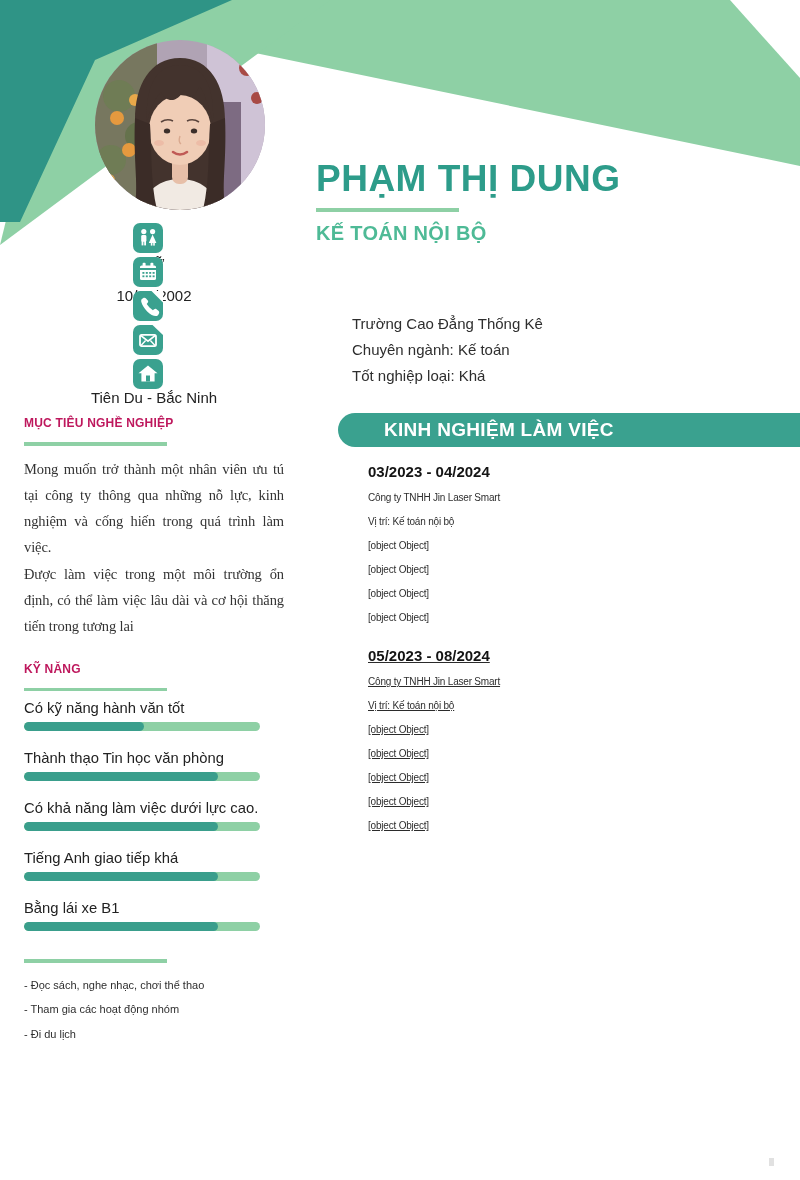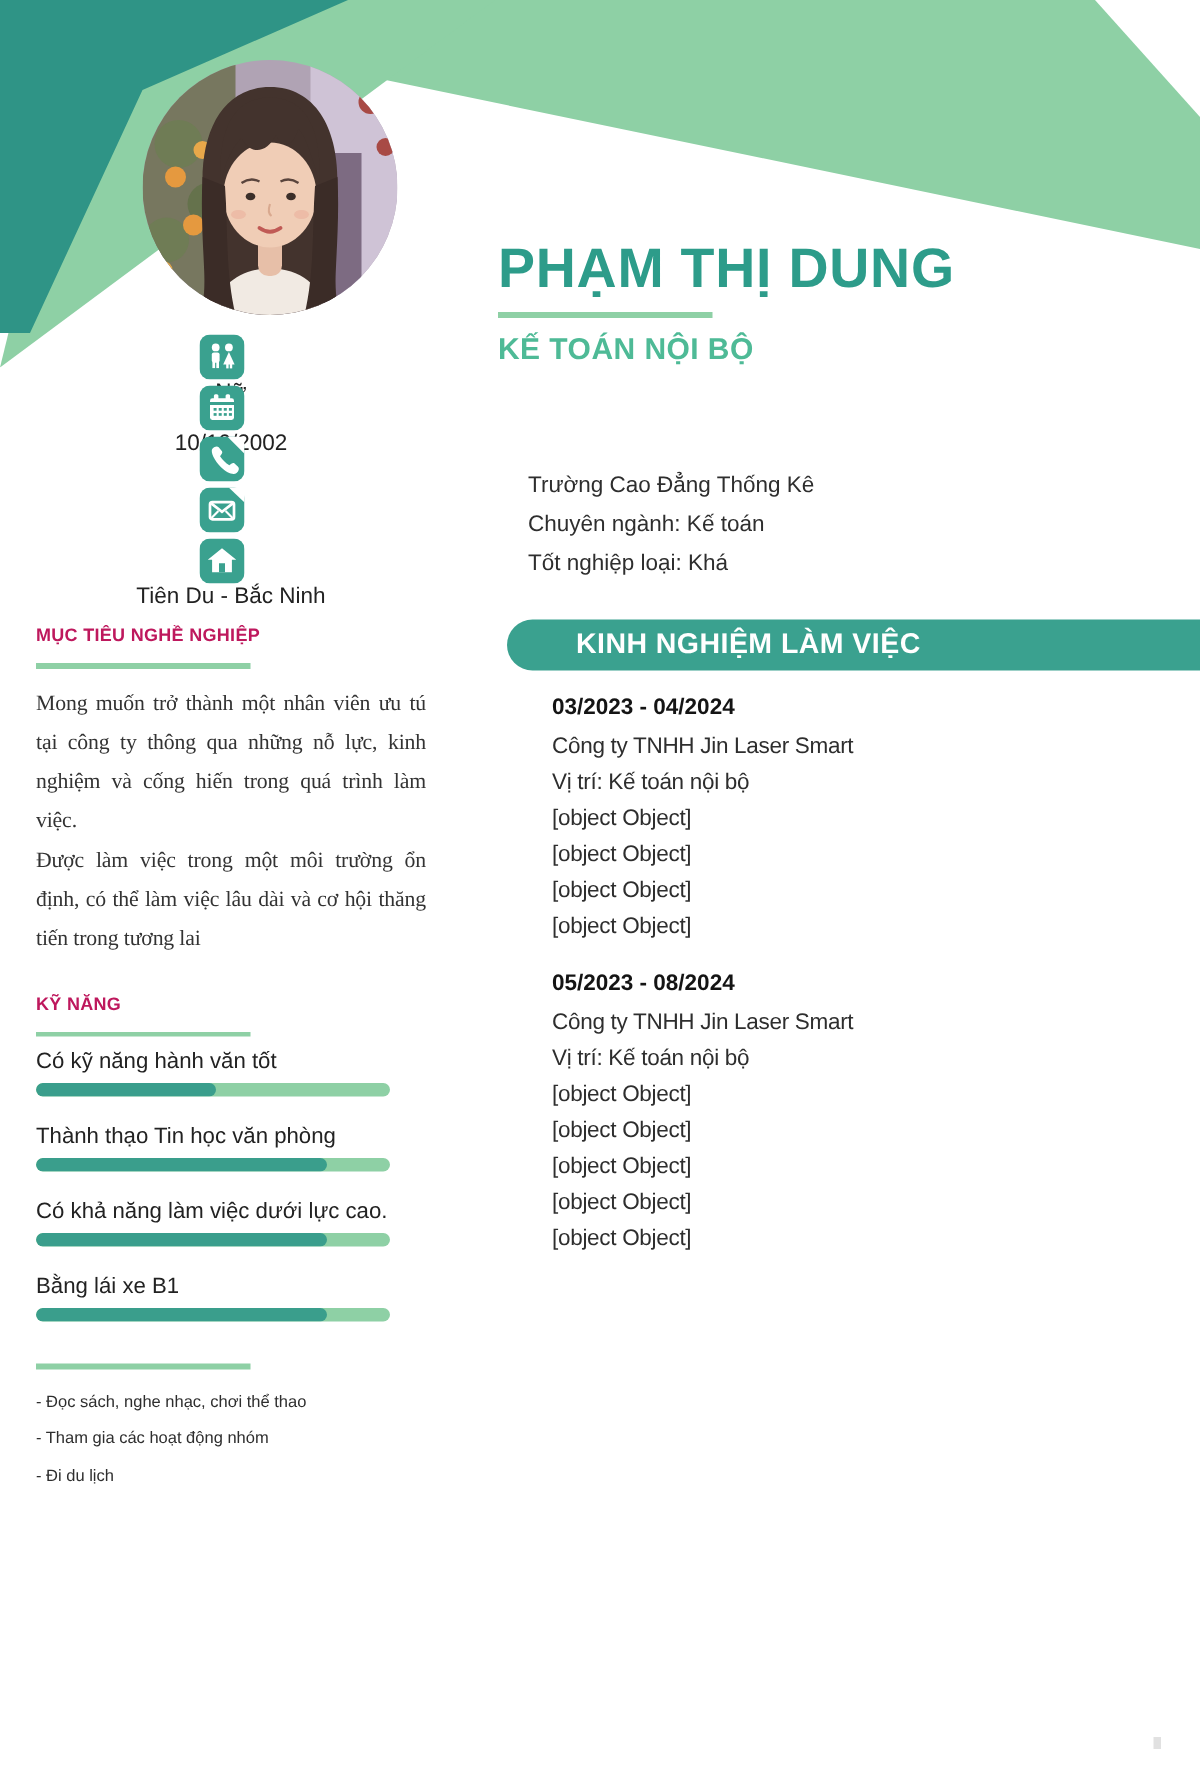--- a/index.html
+++ b/index.html
@@ -10,36 +10,36 @@
   
   .shape{position:absolute;inset:0;pointer-events:none;}
   .green-top{background:#8ed0a5;clip-path:polygon(0 0,730px 0,800px 78px,800px 166px);}
   .green-left{background:#8ed0a5;clip-path:polygon(60px 0,330px 0,0 245px);}
   .teal-left{background:#2f9486;clip-path:polygon(0 0,232px 0,95px 60px,20px 222px,0 222px);}
   
   .photo{position:absolute;left:95px;top:40px;width:170px;height:170px;border-radius:50%;
     overflow:hidden;}
   .photo svg{display:block;width:100%;height:100%;}
   
-  .header{position:absolute;left:332px;top:158px;width:460px;}
+  .header{position:absolute;left:316px;top:158px;width:460px;}
   .name{margin:0;font-size:37px;line-height:42px;font-weight:bold;color:#2d9c8a;letter-spacing:.5px;}
   .name-underline{width:143px;height:4px;background:#8ed0a5;margin:8px 0 10px;}
   .subtitle{margin:0;font-size:20px;font-weight:bold;color:#4eba96;letter-spacing:.3px;}
   
   .right{position:absolute;left:332px;top:296px;width:468px;}
   .banner{height:34px;margin-left:6px;background:#3aa18f;border-radius:17px 0 0 17px;
     color:#fff;font-size:19px;font-weight:bold;line-height:34px;padding-left:46px;
     letter-spacing:.3px;box-sizing:border-box;}
   .banner-exp{margin-top:24px;}
   .edu-lines{margin:15px 8px 0 20px;}
   .edu-lines p{margin:0;font-size:15px;line-height:26px;color:#2e2e2e;}
   .jobs{margin:13px 8px 0 36px;}
   .job-period{margin:0 0 2px 0;font-size:15px;line-height:24px;font-weight:bold;color:#141414;}
-  .job + .job{margin-top:14px;}
-  .job p{margin:0;font-size:15px;line-height:24px;color:#2e2e2e;letter-spacing:-.2px;}
+  .job + .job{margin-top:14px;text-decoration:underline;}
+  .job p{margin:0;font-size:10px;line-height:24px;color:#2e2e2e;letter-spacing:-.2px;}
   .job p.bullet{text-align:justify;}
   
   .left{position:absolute;left:24px;top:223px;width:260px;}
   .info-row{display:flex;align-items:center;height:30px;margin-bottom:4px;flex-direction:column;}
   .info-icon{width:30px;height:30px;flex:0 0 30px;margin-right:13px;}
   .info-icon svg{display:block;width:30px;height:30px;}
   .info-label{font-size:15px;color:#222;}
   .sec{margin-top:22px;}
   .sec-heading{margin:0;font-size:12px;line-height:24px;font-weight:bold;color:#be185d;letter-spacing:.2px;}
   .sec-underline{width:143px;height:3.5px;background:#8ed0a5;margin-top:7px;}
@@ -211,20 +211,26 @@
             </div>
           </div>
 
           <div class="skill">
             <div class="skill-label">Có khả năng làm việc dưới lực cao.</div>
             <div class="skill-track">
               <div class="skill-fill" style="width: 82%;"></div>
             </div>
           </div>
 
+          <div class="skill">
+            <div class="skill-label">Tiếng Anh giao tiếp khá</div>
+            <div class="skill-track">
+              <div class="skill-fill" style="width: 82%;"></div>
+            </div>
+          </div>
 
           <div class="skill">
             <div class="skill-label">Bằng lái xe B1</div>
             <div class="skill-track">
               <div class="skill-fill" style="width: 82%;"></div>
             </div>
           </div>
 
       </div>
     </section>

